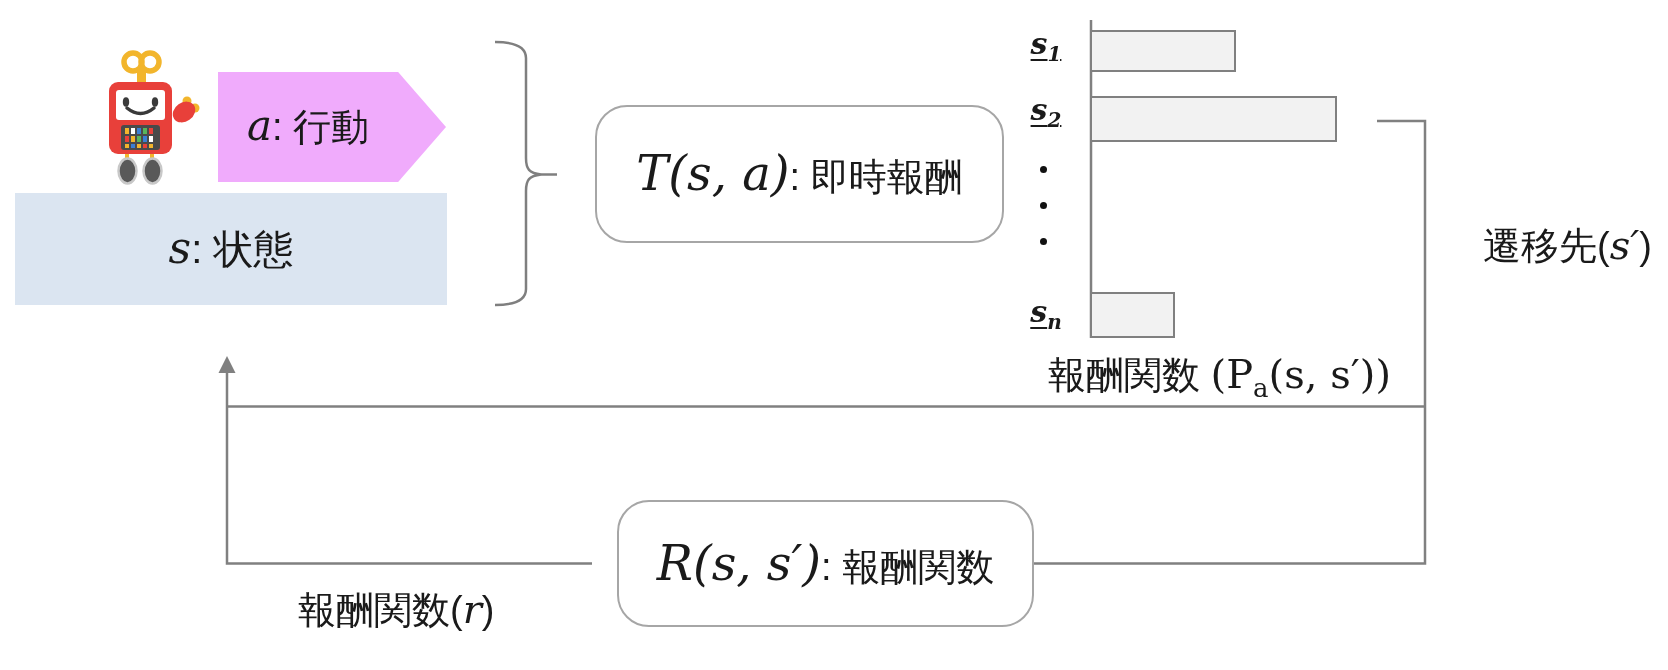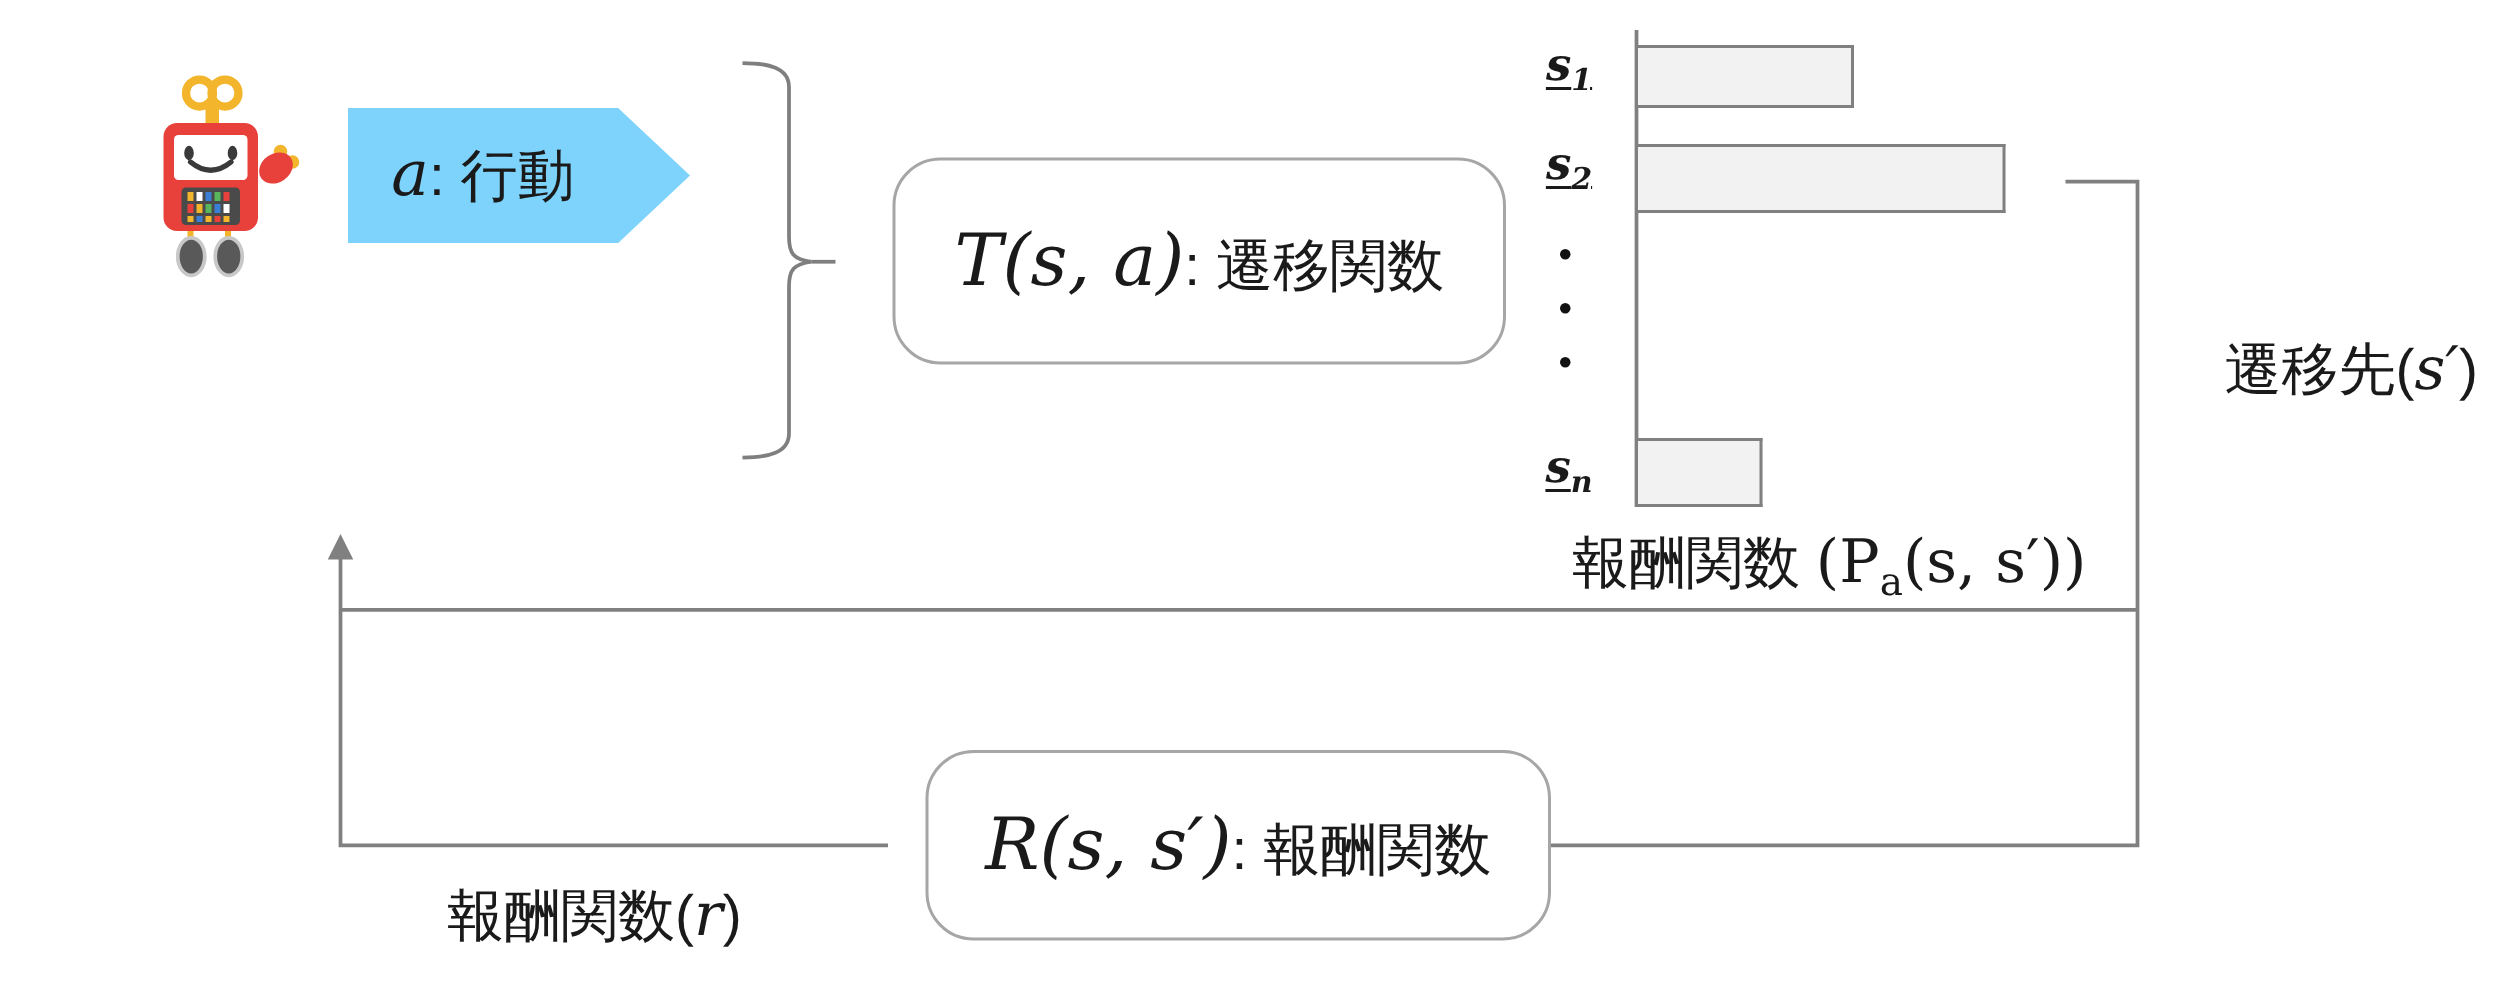--- a/index.html
+++ b/index.html
@@ -6,21 +6,21 @@
   #stage{
     position:relative;width:1668px;height:670px;background:#ffffff;overflow:hidden;
     font-family:"Liberation Sans","DejaVu Sans",sans-serif;color:#1a1a1a;
   }
   .abs{position:absolute;}
   .jp{font-family:"Liberation Sans","DejaVu Sans",sans-serif;}
   .math-i{font-family:"DejaVu Serif","Liberation Serif",serif;font-style:italic;}
   .math-u{font-family:"DejaVu Serif","Liberation Serif",serif;font-style:normal;}
   
   .action-arrow{
-    left:232px;top:72px;width:228px;height:90px;background:#7dd3fc;
+    left:218px;top:72px;width:228px;height:110px;background:#f0abfc;
     clip-path:polygon(0 0,79% 0,100% 50%,79% 100%,0 100%);
     display:flex;align-items:center;justify-content:flex-start;
   }
   .action-arrow .txt{width:180px;text-align:center;font-size:38px;}
   .action-arrow .math-i{font-size:42px;}
   
   .state-box{
     left:15px;top:193px;width:432px;height:112px;background:#dbe5f1;
     display:flex;align-items:center;justify-content:center;font-size:40px;
   }
@@ -115,23 +115,26 @@
         <rect x="42" y="104" width="4" height="4" fill="#f2b52c"></rect>
         <rect x="48" y="104" width="4" height="4" fill="#e8403a"></rect>
         <rect x="54" y="104" width="4" height="4" fill="#f2b52c"></rect>
     </g>
   </svg>
 
   <div class="abs action-arrow">
     <div class="txt"><span class="math-i">a</span><span class="jp">: 行動</span></div>
   </div>
 
+  <div class="abs state-box">
+    <span><span class="math-i">s</span><span class="jp">: 状態</span></span>
+  </div>
 
   <div class="abs proc-box t-box">
-    <span><span class="math-i">T(s, a)</span><span class="jp">: 遷移関数</span></span>
+    <span><span class="math-i">T(s, a)</span><span class="jp">: 即時報酬</span></span>
   </div>
 
   <div class="abs proc-box r-box">
     <span><span class="math-i">R(s, s′)</span><span class="jp">: 報酬関数</span></span>
   </div>
 
   <div class="abs bar bar-1" style="width: 142px;"></div>
   <div class="abs bar bar-2" style="width: 243px;"></div>
   <div class="abs bar bar-n" style="width: 81px;"></div>
 

